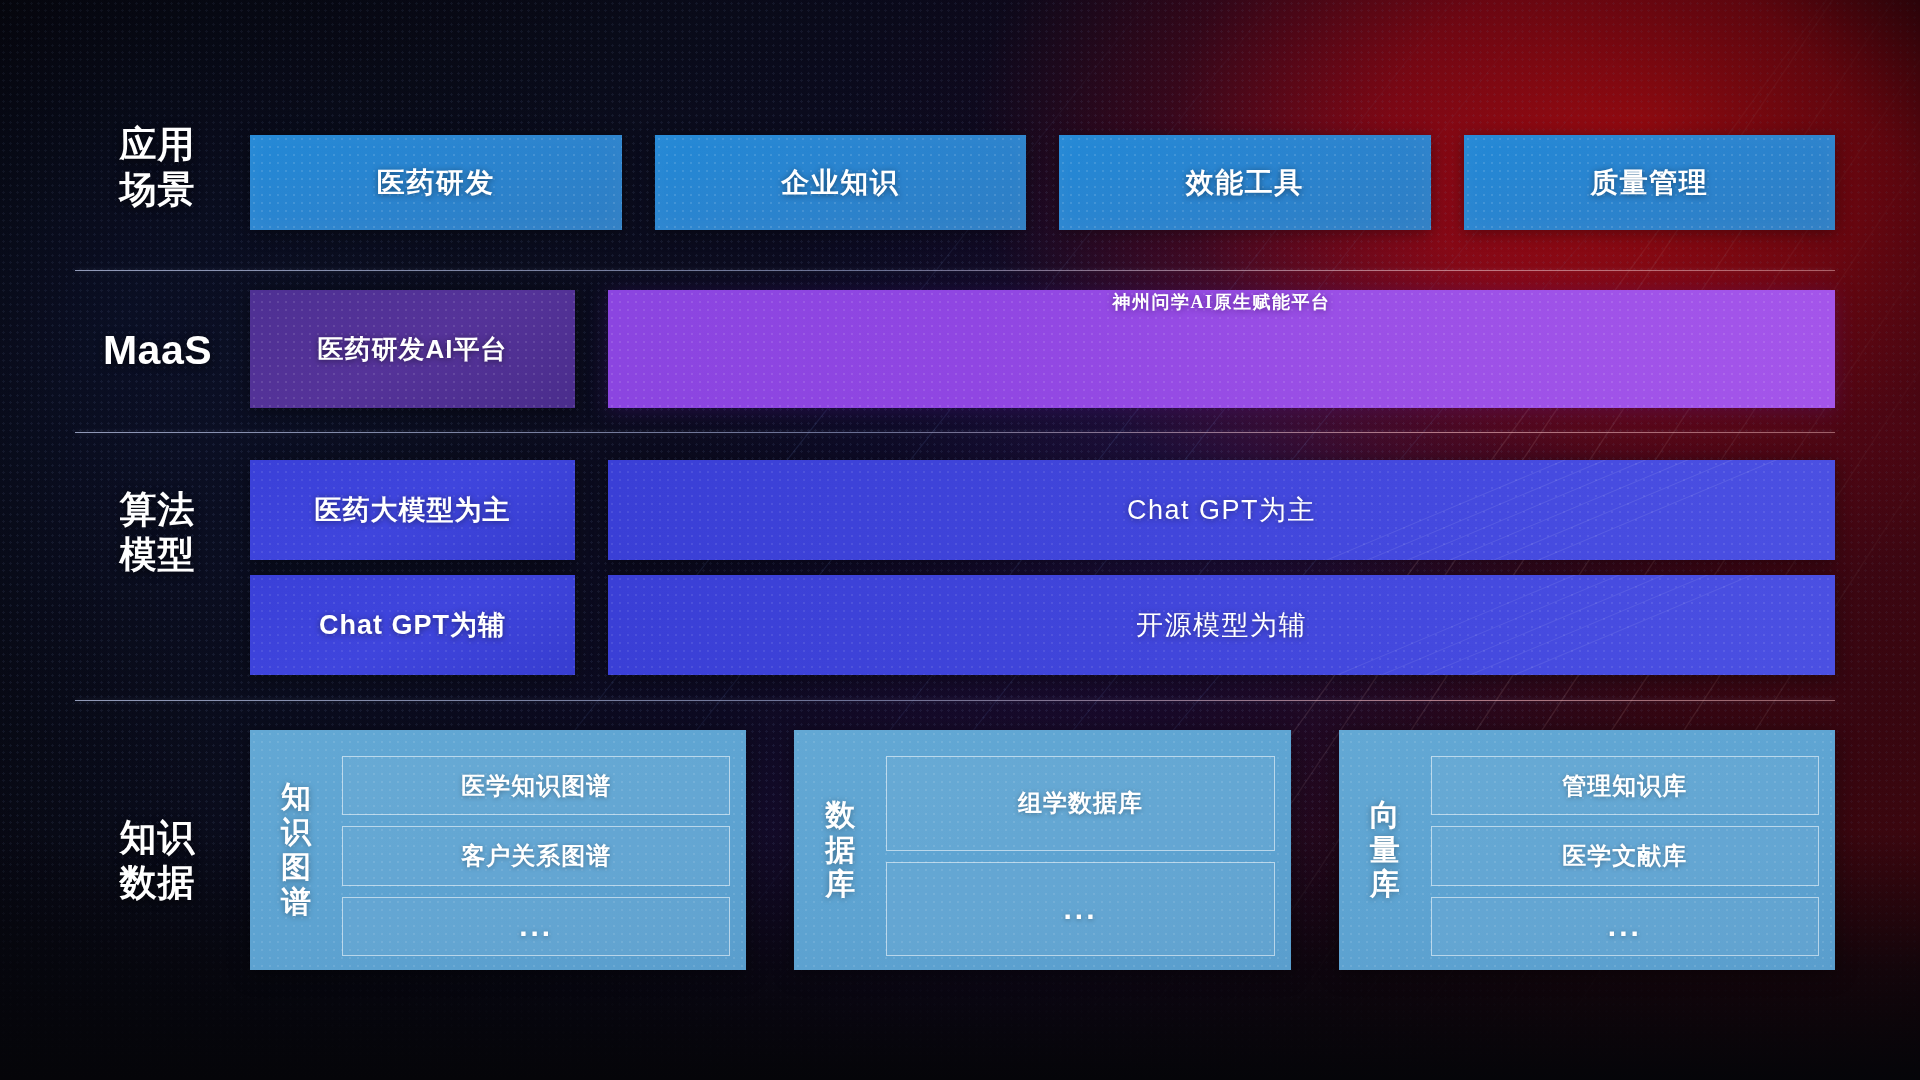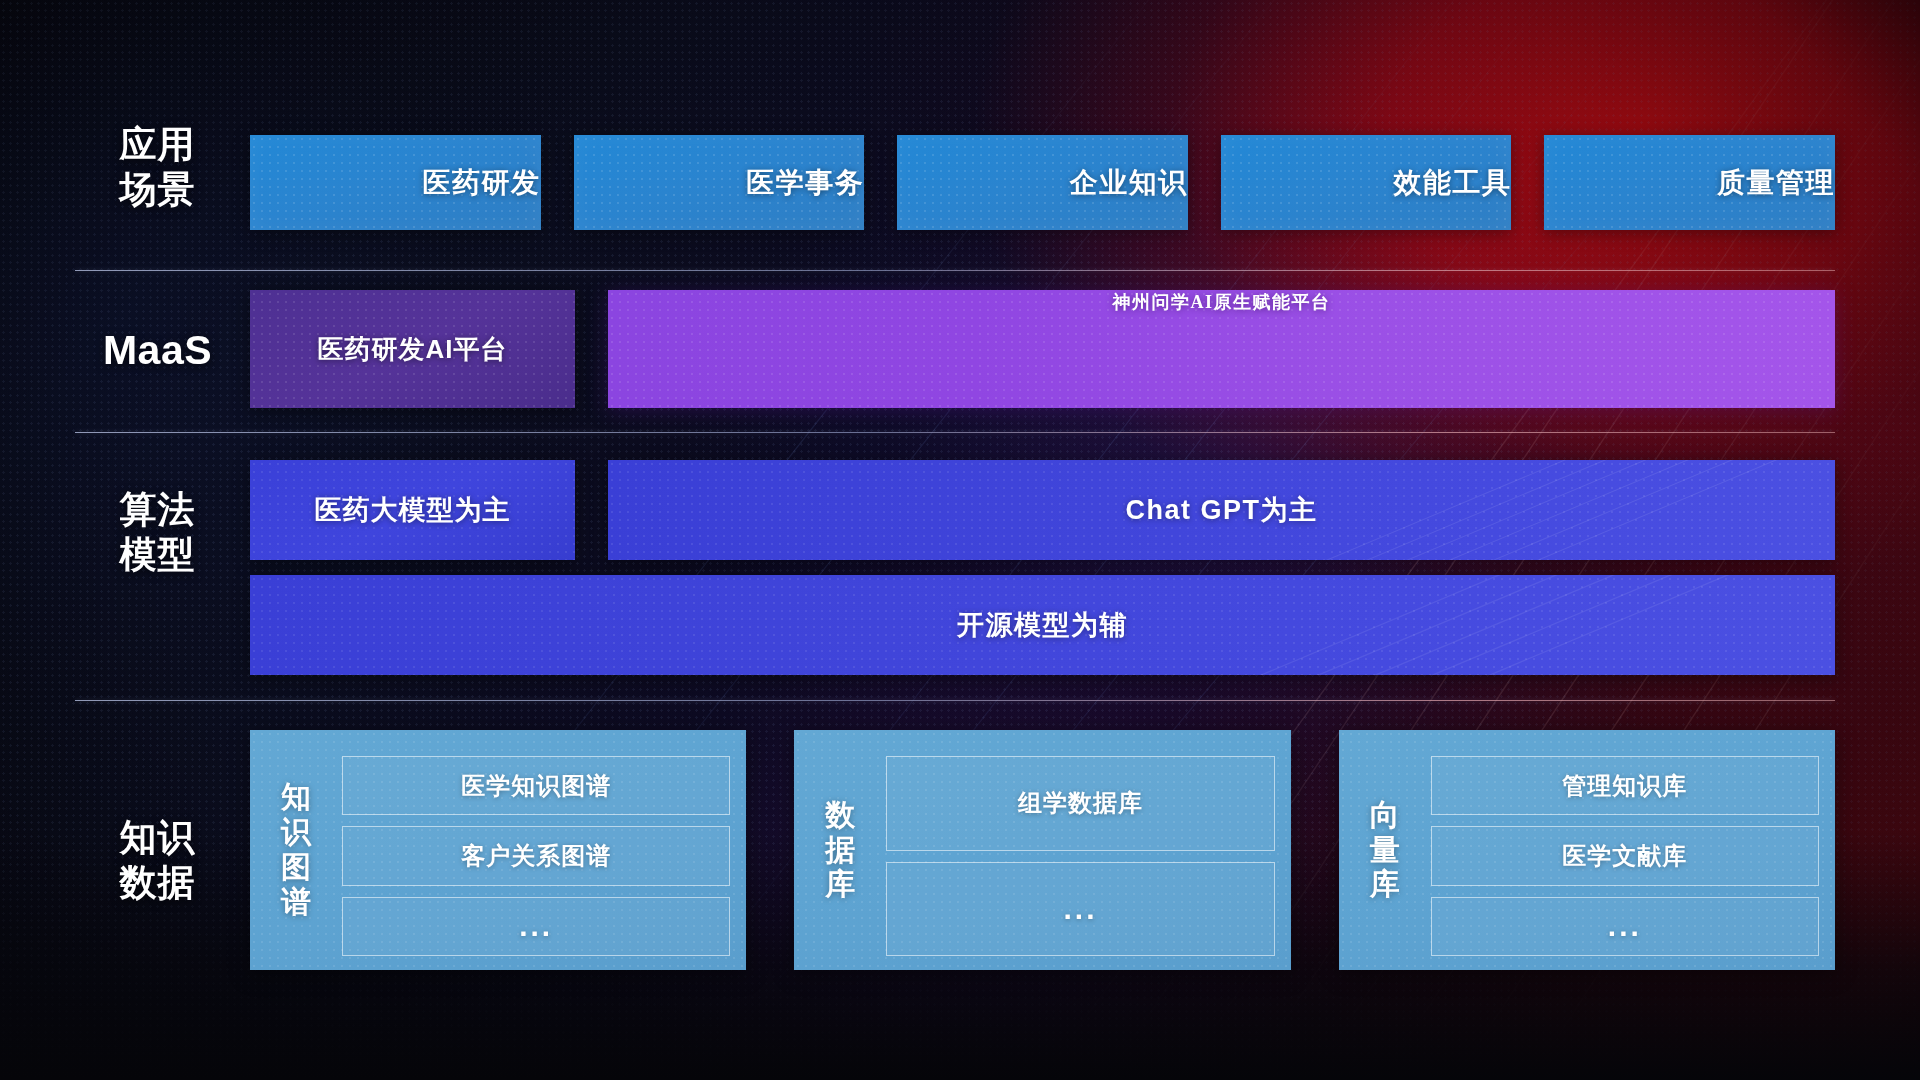--- a/index.html
+++ b/index.html
@@ -54,21 +54,21 @@
     position:absolute; left:75px; width:1760px; height:1px;
     background:linear-gradient(90deg, rgba(168,178,210,.85) 0%, rgba(150,160,200,.68) 45%, rgba(208,150,160,.80) 78%, rgba(225,170,175,.55) 100%);
     box-shadow:0 0 5px rgba(180,190,225,.30);
   }
 
   
   #app-cards { position:absolute; left:250px; top:135px; width:1585px; height:95px; display:flex; gap:33px; }
   .app-card {
     flex:1;
     background:linear-gradient(160deg,#2288d6 0%,#2a84cf 45%,#2f7ec4 100%);
-    display:flex; align-items:center; justify-content:flex-end;
+    display:flex; align-items:center; justify-content:center;
     color:#fff; font-size:28px; font-weight:700; letter-spacing:1.5px;
     text-shadow:0 1px 6px rgba(0,0,0,.45);
     box-shadow:0 3px 16px rgba(0,0,0,.38), inset 0 0 26px rgba(255,255,255,.05);
     position:relative; overflow:hidden;
   }
   .app-card::after{
     content:""; position:absolute; inset:0; opacity:.22;
     background-image:radial-gradient(rgba(255,255,255,.55) .9px, transparent 1px);
     background-size:8px 8px;
   }
@@ -112,21 +112,21 @@
     display:flex; align-items:center; justify-content:center;
     color:#fff; font-size:27px; font-weight:700; letter-spacing:1px;
     text-shadow:0 1px 6px rgba(0,0,0,.45);
     position:relative; overflow:hidden;
     box-shadow:0 3px 16px rgba(0,0,0,.38);
   }
   .algo-right {
     flex:1;
     background:linear-gradient(95deg,#3a3fd6 0%,#4045da 40%,#454adf 72%,#4b50e2 100%);
     display:flex; align-items:center; justify-content:center;
-    color:#fff; font-size:27px; font-weight:700; letter-spacing:1.5px;
+    color:#fff; font-size:27px; font-weight:400; letter-spacing:1.5px;
     text-shadow:0 1px 6px rgba(0,0,0,.40);
     position:relative; overflow:hidden;
     box-shadow:0 3px 16px rgba(0,0,0,.38);
   }
   .algo-left::after,.algo-right::after{
     content:""; position:absolute; inset:0; opacity:.16;
     background-image:radial-gradient(rgba(255,255,255,.55) .9px, transparent 1px);
     background-size:8px 8px;
   }
   .algo-left span,.algo-right span{ position:relative; z-index:1; }
@@ -215,23 +215,20 @@
   <div class="row-label" style="top:122px;">
     <div>应用</div>
     <div>场景</div>
   </div>
 
   <div id="app-cards">
     <div class="app-card">
       <span>医药研发</span>
     </div>
     <div class="app-card">
-      <span>医学事务</span>
-    </div>
-    <div class="app-card">
       <span>企业知识</span>
     </div>
     <div class="app-card">
       <span>效能工具</span>
     </div>
     <div class="app-card">
       <span>质量管理</span>
     </div>
   </div>
 
@@ -270,20 +267,23 @@
             <path d="M812 110 L1102 -12"></path>
           <path d="M856 110 L1146 -12"></path>
             <path d="M900 110 L1190 -12"></path>
         </g>
       </svg>
       <span>Chat GPT为主</span>
     </div>
   </div>
 
   <div class="algo-row" id="algo-row-2">
+    <div class="algo-left">
+      <span>Chat GPT为辅</span>
+    </div>
     <div class="algo-right">
       <svg class="streak" viewBox="0 0 1220 100" preserveAspectRatio="none">
         <g stroke="rgba(255,255,255,.15)" fill="none" stroke-width="1">
           <path d="M700 110 L990 -12"></path>
             <path d="M744 110 L1034 -12"></path>
           <path d="M788 110 L1078 -12"></path>
             <path d="M832 110 L1122 -12"></path>
           <path d="M876 110 L1166 -12"></path>
         </g>
       </svg>

